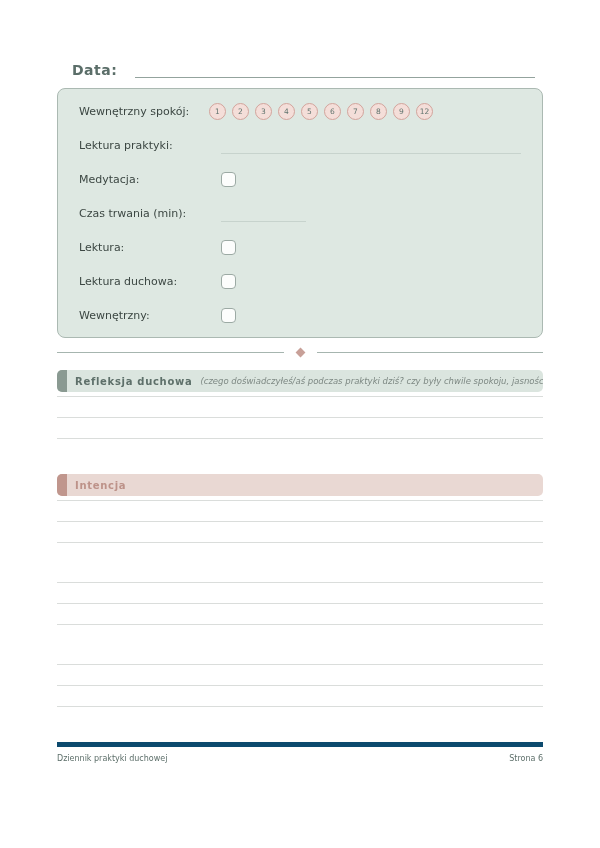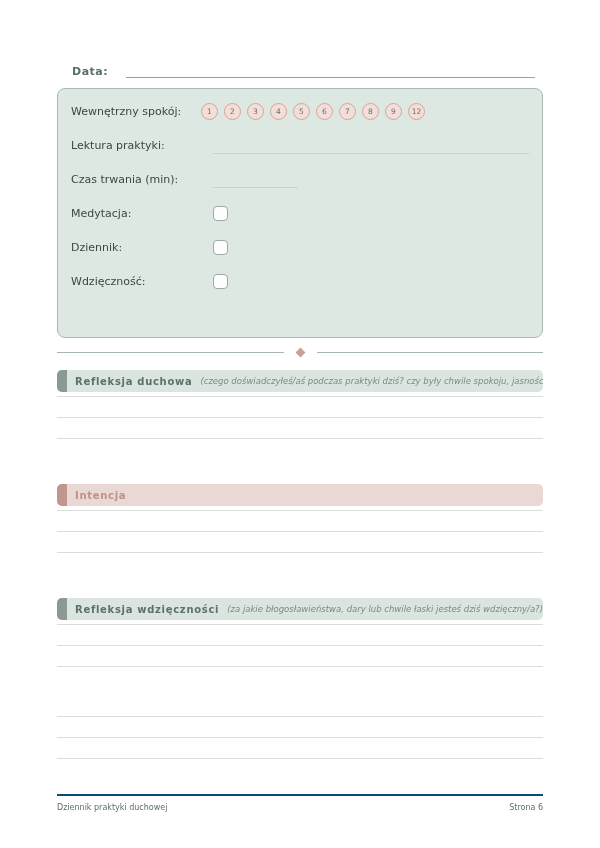--- a/index.html
+++ b/index.html
@@ -5,27 +5,27 @@
   * { margin:0; padding:0; box-sizing:border-box; }
   html,body { background:#ffffff; }
   body {
     width:600px; height:848px; overflow:hidden; position:relative;
     font-family:"DejaVu Sans", sans-serif;
   }
   .page { padding:0 57px; }
 
   
   .date-row { margin-top:64px; padding-left:15px; display:flex; align-items:flex-end; height:14px; }
-  .date-label { font-size:11px; font-weight:bold; letter-spacing:.5px; color:#5b6e69; }
+  .date-label { font-size:14px; font-weight:bold; letter-spacing:.5px; color:#5b6e69; }
   .date-line { flex:1; margin-left:18px; margin-right:8px; border-bottom:1px solid #93a39d; height:12px; }
 
   
   .form-box {
     margin-top:10px; background:#dee8e2; border:1px solid #abb9b2;
-    border-radius:8px; padding:5px 13px; height:250px;
+    border-radius:8px; padding:5px 21px; height:250px;
   }
   .form-row { height:34px; display:flex; align-items:center; }
   .form-label { width:130px; font-size:11px; color:#3c4743; flex:0 0 130px; }
   .scale { display:flex; gap:6px; align-items:center; }
   .circle {
     width:17px; height:17px; border-radius:50%;
     background:#f4ded9; border:1px solid #d2a49c;
     color:#60746e; font-size:7.5px; display:flex; align-items:center; justify-content:center;
   }
   .write-line { border-bottom:1px solid #c7d3cd; align-self:flex-end; margin-bottom:8px; height:1px; }
@@ -35,41 +35,41 @@
     width:15px; height:15px; margin-left:12px; border:1.5px solid #9caaa4;
     border-radius:4px; background:#fcfdfc;
   }
 
   
   .divider { margin-top:10px; height:8px; display:flex; align-items:center; }
   .divider .line { flex:1; border-top:1px solid #a6b5af; height:1px; }
   .diamond { width:7px; height:7px; background:#c8a098; transform:rotate(45deg); margin:0 13px; flex:0 0 auto; }
 
   
-  .section { margin-top:45px; }
+  .section { margin-top:35px; }
   .section.first { margin-top:14px; }
   .section-header {
     height:22px; display:flex; align-items:center;
     border-radius:5px; overflow:hidden; white-space:nowrap;
   }
   .accent { width:10px; align-self:stretch; flex:0 0 10px; }
   .sec-title { margin-left:8px; font-size:10px; font-weight:bold; letter-spacing:.7px; }
   .sec-hint { margin-left:8px; font-size:8.5px; font-style:italic; color:#7d8883; overflow:hidden; }
   .theme-green .section-header { background:#dbe5df; }
   .theme-green .accent { background:#8a9a92; }
   .theme-green .sec-title { color:#5e706a; }
   .theme-pink .section-header { background:#e9d8d3; }
   .theme-pink .accent { background:#c0968d; }
   .theme-pink .sec-title { color:#bd9289; }
   .rule { height:21px; border-bottom:1px solid #dadddb; }
   .rule.first { height:5px; }
 
   
   .footer {
-    margin-top:35px; border-top:2px solid #0c4a6e; padding-top:7px;
+    margin-top:35px; border-top:5px solid #0c4a6e; padding-top:7px;
     display:flex; justify-content:space-between; font-size:8px; color:#5d6f6a;
   }
 </style>
 </head>
 <body>
 
 <div class="page">
 
   <div class="date-row">
     <span class="date-label">Data:</span>
@@ -90,33 +90,37 @@
           <span class="circle">8</span>
           <span class="circle">9</span>
           <span class="circle">12</span>
         </div>
     </div>
     <div class="form-row">
       <span class="form-label">Lektura praktyki:</span>
       <span class="write-line long"></span>
     </div>
     <div class="form-row">
+      <span class="form-label">Medytacja:</span>
+      <span class="checkbox"></span>
+    </div>
+    <div class="form-row">
       <span class="form-label">Czas trwania (min):</span>
       <span class="write-line short"></span>
     </div>
     <div class="form-row">
-      <span class="form-label">Medytacja:</span>
+      <span class="form-label">Lektura:</span>
       <span class="checkbox"></span>
     </div>
     <div class="form-row">
-      <span class="form-label">Dziennik:</span>
+      <span class="form-label">Lektura duchowa:</span>
       <span class="checkbox"></span>
     </div>
     <div class="form-row">
-      <span class="form-label">Wdzięczność:</span>
+      <span class="form-label">Wewnętrzny:</span>
       <span class="checkbox"></span>
     </div>
   </div>
 
   <div class="divider">
     <span class="line"></span>
     <span class="diamond"></span>
     <span class="line"></span>
   </div>
 
@@ -139,25 +143,20 @@
       <span class="sec-title">Intencja</span>
     </div>
     <div class="rules">
         <div class="rule first"></div>
         <div class="rule"></div>
         <div class="rule"></div>
       </div>
   </div>
 
   <div class="section theme-green">
-    <div class="section-header">
-      <span class="accent"></span>
-      <span class="sec-title">Refleksja wdzięczności</span>
-      <span class="sec-hint">(za jakie błogosławieństwa, dary lub chwile łaski jesteś dziś wdzięczny/a?)</span>
-    </div>
     <div class="rules">
         <div class="rule first"></div>
         <div class="rule"></div>
         <div class="rule"></div>
       </div>
   </div>
 
   <div class="section theme-pink">
     <div class="rules">
         <div class="rule first"></div>

